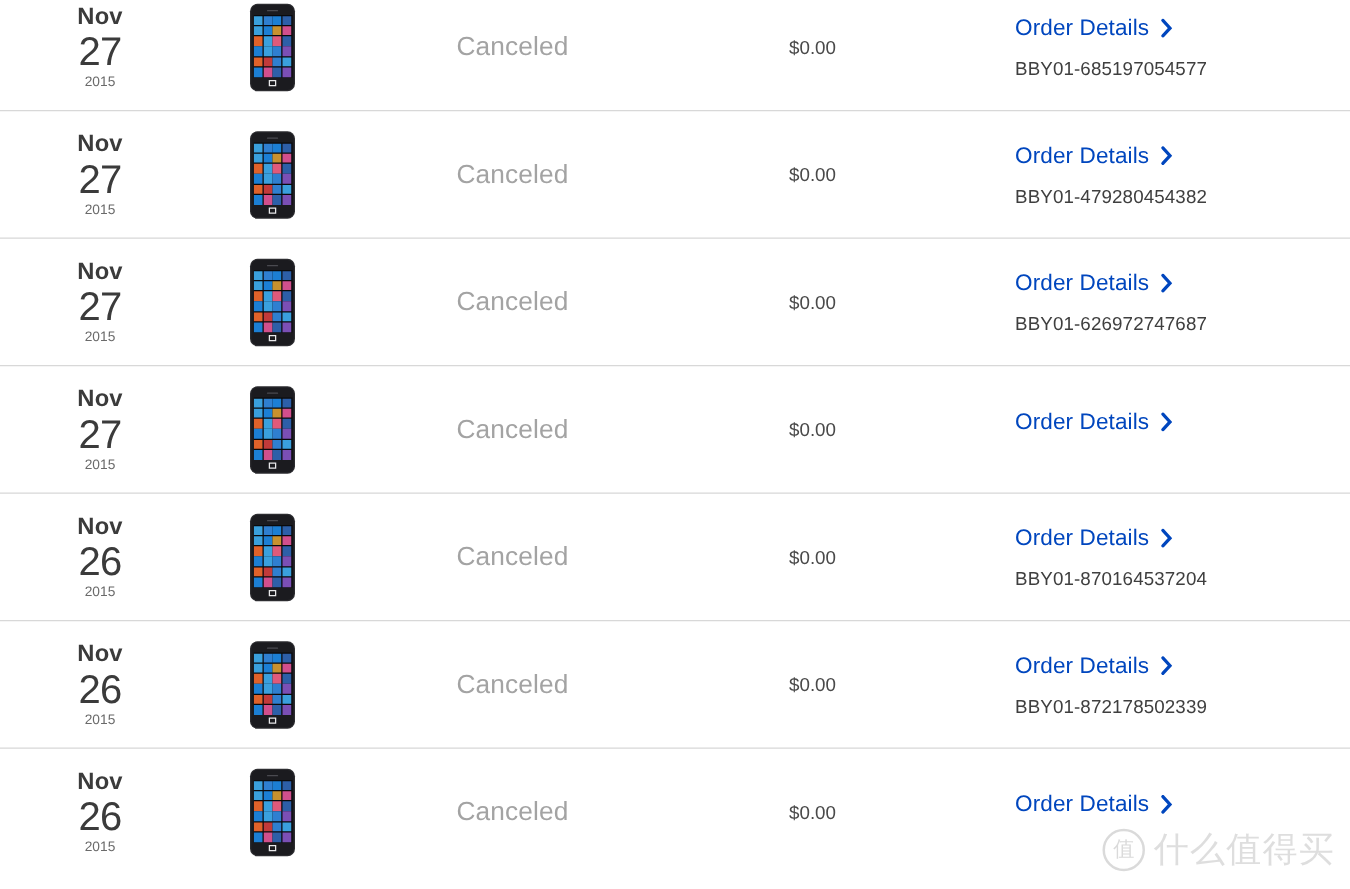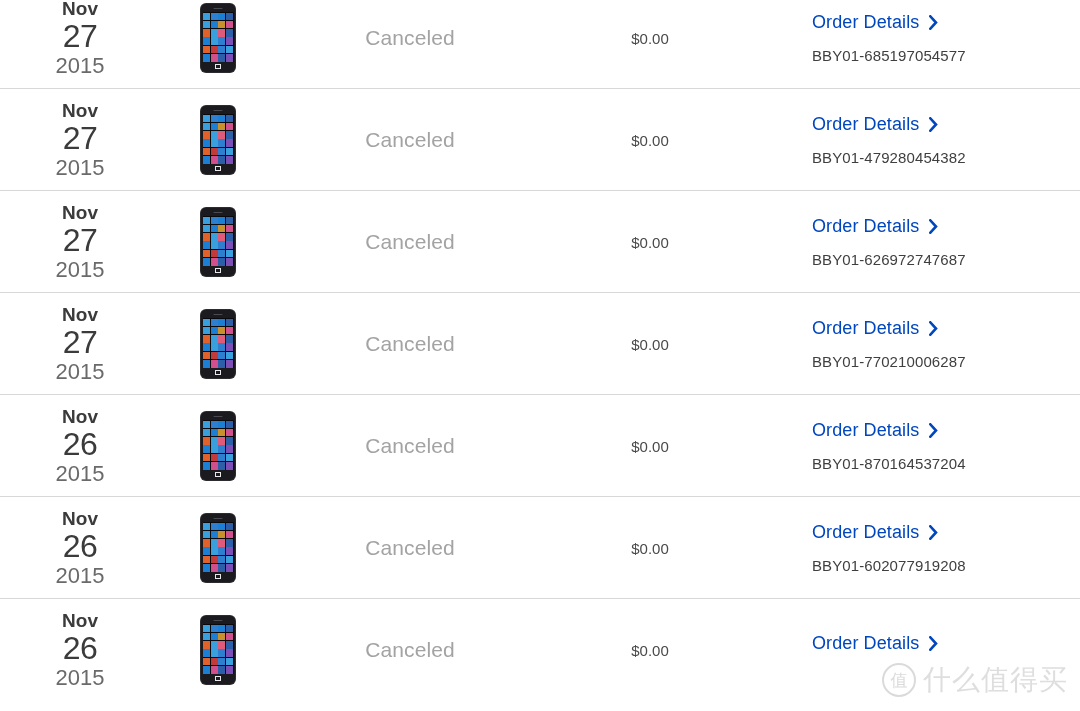--- a/index.html
+++ b/index.html
@@ -51,21 +51,21 @@
     margin-bottom: 2px;
   }
   .date-day {
     font-size: 32px;
     font-weight: normal;
     color: #3b3b3b;
     letter-spacing: -.5px;
     line-height: 1.05;
   }
   .date-year {
-    font-size: 22px;
+    font-size: 11px;
     color: #6a6a6a;
     margin-top: 2px;
   }
 
   
   .thumb-cell {
     position: absolute;
     left: 170px;
     top: 0;
     width: 96px;
@@ -446,21 +446,20 @@
       </div>
       <div class="details-cell">
         <span class="details-link-row">
           <a class="details-link" href="#">Order Details</a>
           <span class="chevron-icon">
             <svg width="9" height="15" viewBox="0 0 9 15" aria-hidden="true">
               <path d="M1.3 1.3 L7 7.5 L1.3 13.7" fill="none" stroke="#0046be" stroke-width="2.6" stroke-linecap="square"></path>
             </svg>
           </span>
         </span>
-        <span class="order-number">BBY01-770210006287</span>
       </div>
     </div>
     <div class="order-row">
       <div class="date-cell">
         <span class="date-month">Nov</span>
         <span class="date-day">26</span>
         <span class="date-year">2015</span>
       </div>
       <div class="thumb-cell">
         <div class="phone">
@@ -558,21 +557,21 @@
       </div>
       <div class="details-cell">
         <span class="details-link-row">
           <a class="details-link" href="#">Order Details</a>
           <span class="chevron-icon">
             <svg width="9" height="15" viewBox="0 0 9 15" aria-hidden="true">
               <path d="M1.3 1.3 L7 7.5 L1.3 13.7" fill="none" stroke="#0046be" stroke-width="2.6" stroke-linecap="square"></path>
             </svg>
           </span>
         </span>
-        <span class="order-number">BBY01-602077919208</span>
+        <span class="order-number">BBY01-872178502339</span>
       </div>
     </div>
     <div class="order-row">
       <div class="date-cell">
         <span class="date-month">Nov</span>
         <span class="date-day">26</span>
         <span class="date-year">2015</span>
       </div>
       <div class="thumb-cell">
         <div class="phone">

